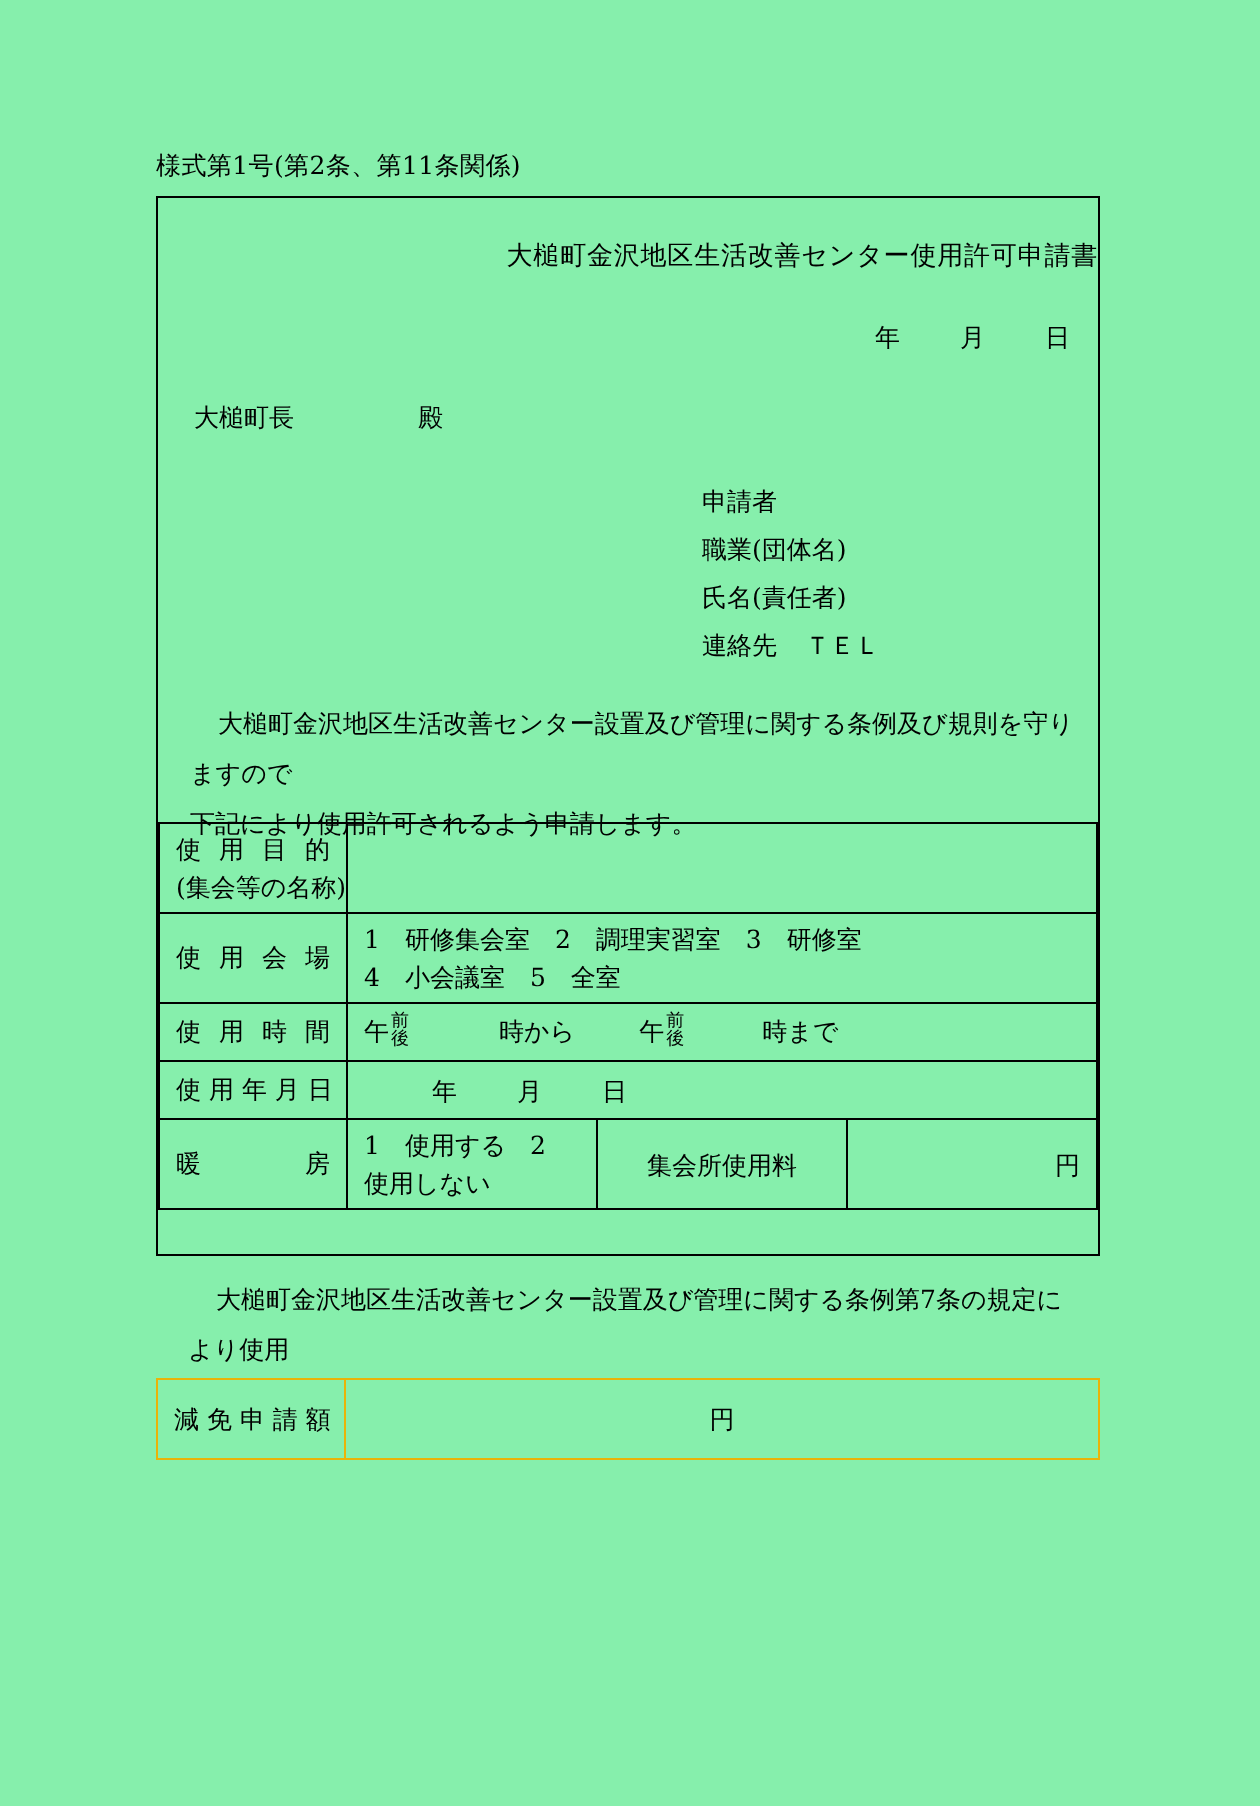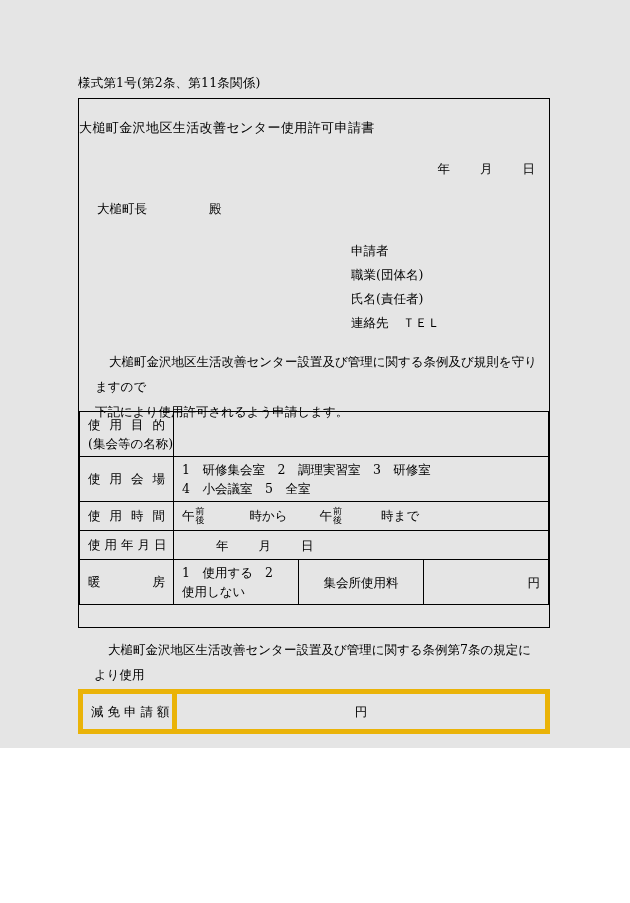--- a/index.html
+++ b/index.html
@@ -13,22 +13,22 @@
     position: relative;
     font-family: "DejaVu Serif", "Liberation Serif", serif;
     color: #000000;
     -webkit-font-smoothing: antialiased;
   }
 
   .page {
     position: absolute;
     left: 0; top: 0;
     width: 630px;
-    height: 748px;
-    background: #e5e5e5;
+    height: 903px;
+    background: #86efac;
     overflow: hidden;
   }
 
   
   .form-no {
     position: absolute;
     left: 78px;
     top: 75px;
     font-size: 12.5px;
     letter-spacing: 0.2px;
@@ -44,21 +44,21 @@
     height: 530px;
     border: 1px solid #000000;
     box-sizing: border-box;
   }
 
   .title {
     position: absolute;
     left: 0;
     top: 20px;
     width: 100%;
-    text-align: left;
+    text-align: right;
     font-size: 13px;
     letter-spacing: 0.4px;
     white-space: nowrap;
   }
 
   .date-line {
     position: absolute;
     right: 14px;
     top: 62px;
     font-size: 12.5px;
@@ -182,21 +182,21 @@
   .tbl-lower {
     position: absolute;
     left: 78px;
     top: 689px;
     width: 472px;
     border-collapse: collapse;
     table-layout: fixed;
     font-size: 12.5px;
   }
   .tbl-lower td {
-    border: 5px solid #eab308;
+    border: 1px solid #eab308;
     padding: 0;
     vertical-align: middle;
   }
   .tbl-lower .lbl { height: 40px; }
   .tbl-lower .val { height: 40px; }
 </style>
 </head>
 <body>
 
 <div class="page">

